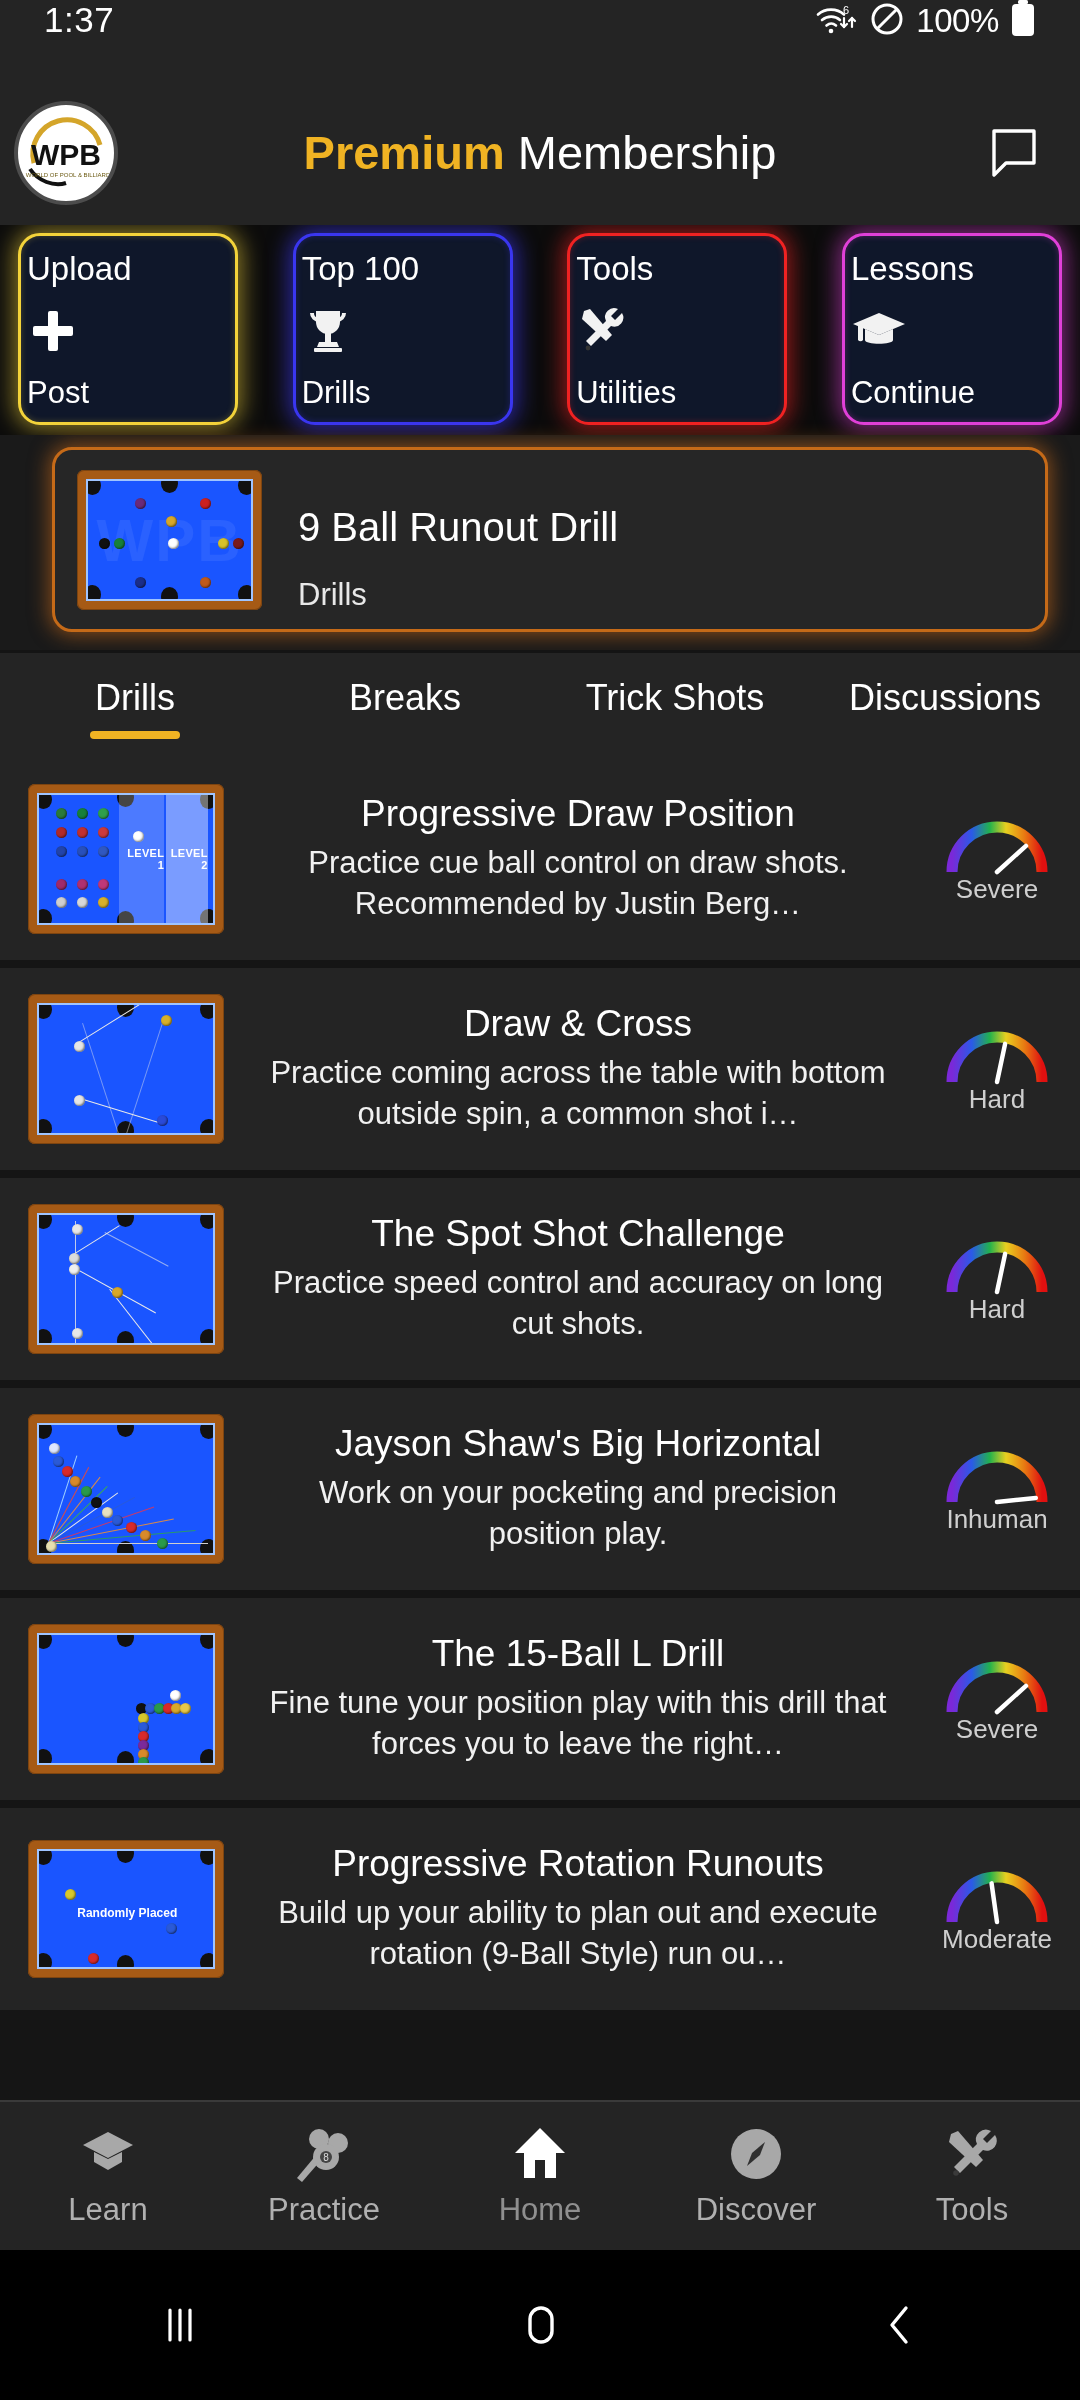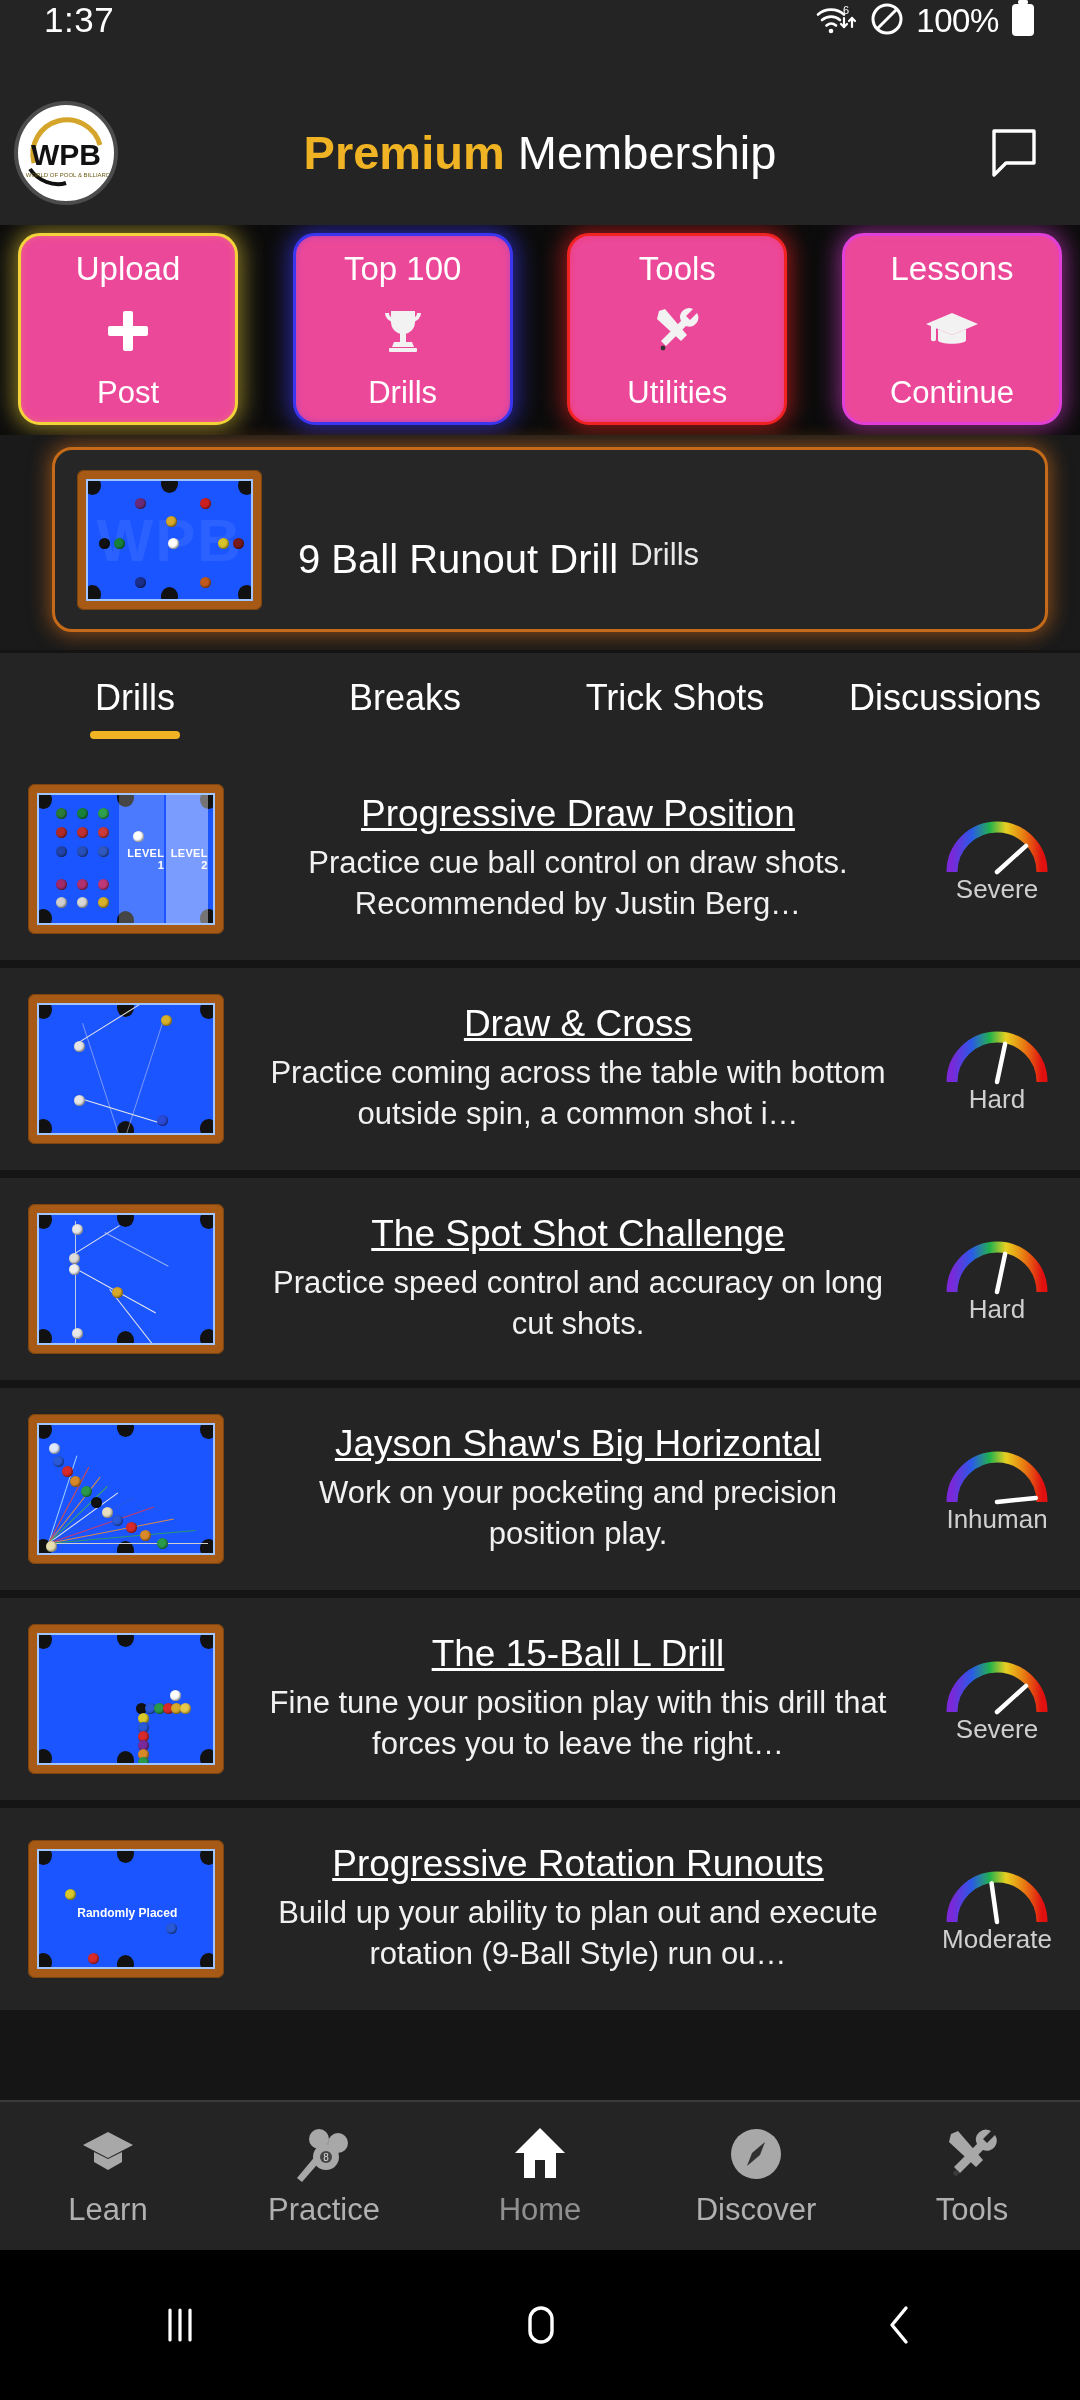--- a/index.html
+++ b/index.html
@@ -58,24 +58,24 @@
 
   
   .quickrow {
     flex: 0 0 172px;
     background: #0c0c0c;
     display: flex; align-items: center; justify-content: space-between;
     padding: 8px 18px 10px 18px;
   }
   .qa {
     width: 220px; height: 192px;
-    background: #ec4899;
+    background: #0f172a;
     border-radius: 22px;
     display: flex; flex-direction: column;
-    align-items: center; justify-content: space-between;
+    align-items: flex-start; justify-content: space-between;
     padding: 16px 6px 14px 6px;
     color: #fff;
   }
   .qa-top { font-size: 33px; line-height: 1; }
   .qa-bot { font-size: 31px; line-height: 1; }
   .qa-icon { height: 56px; display: flex; align-items: center; justify-content: center; }
   .qa.yellow  { border: 3px solid #f3d33a; box-shadow: 0 0 22px 4px rgba(243,211,58,.55), inset 0 0 6px rgba(243,211,58,.25); }
   .qa.blue    { border: 3px solid #3a36f0; box-shadow: 0 0 22px 4px rgba(58,54,240,.65), inset 0 0 6px rgba(58,54,240,.3); }
   .qa.red     { border: 3px solid #f02222; box-shadow: 0 0 22px 4px rgba(240,34,34,.6), inset 0 0 6px rgba(240,34,34,.3); }
   .qa.magenta { border: 3px solid #e040d8; box-shadow: 0 0 22px 4px rgba(224,64,216,.55), inset 0 0 6px rgba(224,64,216,.3); }
@@ -90,21 +90,21 @@
   .featured {
     flex: 1; height: 185px;
     background: #262626;
     border: 3px solid #c56a18;
     border-radius: 20px;
     box-shadow: 0 0 20px 3px rgba(220,115,25,.55);
     display: flex; align-items: center;
     padding: 0 22px;
     gap: 36px;
   }
-  .featured-text { display: flex; flex-direction: row; gap: 12px; margin-top: 39px; }
+  .featured-text { display: flex; flex-direction: column; gap: 27px; margin-top: 39px; }
   .featured-title { color: #fff; font-size: 40px; }
   .featured-sub { color: #e8e8e8; font-size: 31px; }
 
   
   .table {
     position: relative; flex: 0 0 auto;
     background: #a65a15;
     border-radius: 7px;
     padding: 9px;
     box-shadow: inset 0 0 0 1px #7d4410;
@@ -161,21 +161,21 @@
     border-bottom: 8px solid #151515;
     display: flex; align-items: center;
     padding: 0 18px 0 28px;
     gap: 18px;
   }
   .row-text {
     flex: 1; display: flex; flex-direction: column;
     align-items: center; text-align: center;
     padding: 0 4px;
   }
-  .row-title { color: #fff; font-size: 37px; margin-bottom: 8px; white-space: nowrap; text-decoration: underline; }
+  .row-title { color: #fff; font-size: 37px; margin-bottom: 8px; white-space: nowrap; }
   .row-desc  { color: #f1f1f1; font-size: 31px; line-height: 1.32; max-width: 630px; }
   .gauge-box {
     flex: 0 0 130px; display: flex; flex-direction: column;
     align-items: center; justify-content: flex-end;
   }
   .gauge-label { color: #cfcfcf; font-size: 26px; margin-top: -4px; white-space: nowrap; }
 
   
   .bottomnav {
     flex: 0 0 150px;

